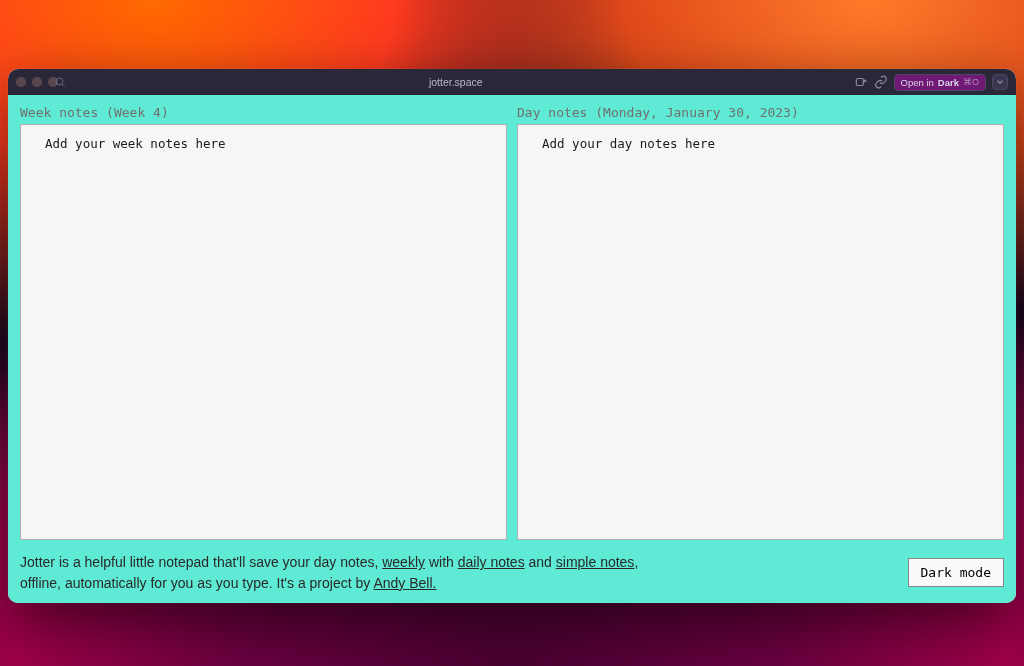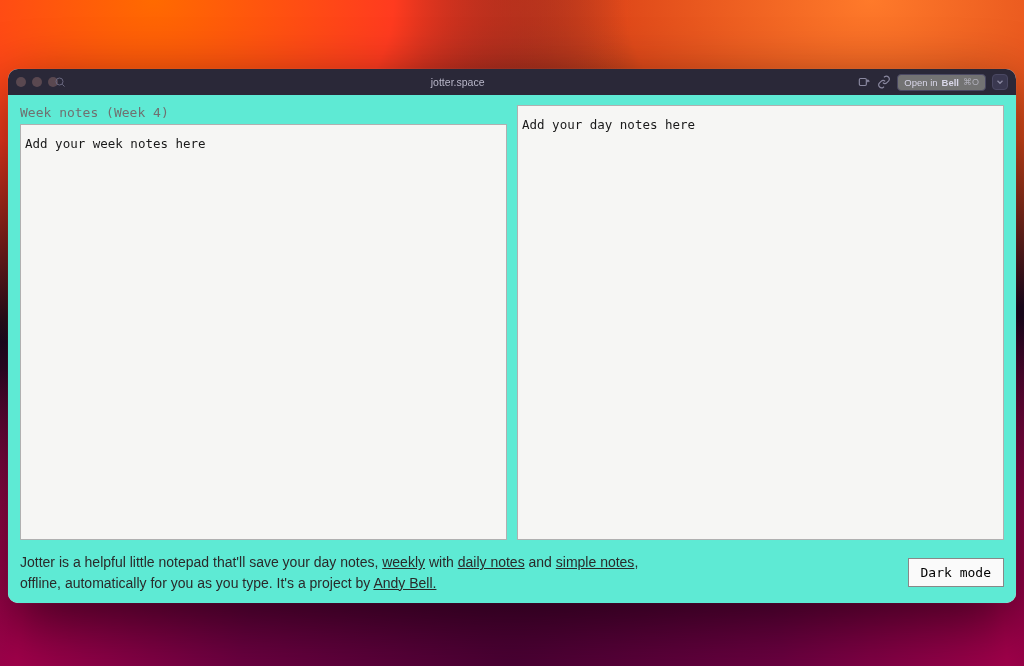--- a/index.html
+++ b/index.html
@@ -72,21 +72,21 @@
     display: flex;
     align-items: center;
     gap: 6px;
   }
   .tb-icon {
     width: 14px; height: 14px;
     color: #8a88a0;
     display: flex; align-items: center; justify-content: center;
   }
   .open-home {
-    background: #737373;
+    background: #701a75;
     border: 1px solid #4a4862;
     border-radius: 4px;
     padding: 2px 6px;
     display: flex;
     align-items: center;
     gap: 4px;
     font-size: 9.5px;
     color: #d8d6e8;
   }
   .open-home .kbd { opacity: 0.6; font-size: 9px; }
@@ -127,21 +127,21 @@
     font-family: "SFMono-Regular", ui-monospace, Menlo, Consolas, monospace;
     font-size: 13px;
     color: #707070;
     font-weight: 400;
   }
   
   .note-box {
     flex: 1;
     border: 1px solid #b0b0b0;
     background: #f6f6f4;
-    padding: 10px 4px;
+    padding: 10px 24px;
     font-family: "SFMono-Regular", ui-monospace, Menlo, Consolas, monospace;
     font-size: 12.5px;
     color: #1a1a1a;
     resize: none;
     outline: none;
     line-height: 1.5;
   }
   .note-box::placeholder { color: #222; opacity: 1; }
   
   .footer {
@@ -203,40 +203,41 @@
           </svg>
       </span>
       <span class="tb-icon">
         <svg viewBox="0 0 24 24" width="14" height="14" fill="none" stroke="currentColor" stroke-width="2">
             <path d="M10 13a5 5 0 0 0 7 0l3-3a5 5 0 0 0-7-7l-1 1"></path>
             <path d="M14 11a5 5 0 0 0-7 0l-3 3a5 5 0 0 0 7 7l1-1"></path>
           </svg>
       </span>
       <div class="open-home">
         <span>Open in </span>
-          <strong>Bell</strong>
+          <strong>Dark</strong>
         <span class="kbd">⌘O</span>
       </div>
       <span class="chev">
         <svg viewBox="0 0 24 24" width="10" height="10" fill="none" stroke="currentColor" stroke-width="3">
             <polyline points="6 9 12 15 18 9"></polyline>
           </svg>
       </span>
     </div>
   </div>
 
   <div class="content">
     <div class="panes">
 
       <div class="pane">
         <div class="pane-heading">Week notes (Week 4)</div>
         <textarea class="note-box" placeholder="Add your week notes here" style="">Add your week notes here</textarea>
       </div>
 
       <div class="pane">
+        <div class="pane-heading">Day notes (Monday, January 30, 2023)</div>
         <textarea class="note-box" placeholder="Add your day notes here" style="">Add your day notes here</textarea>
       </div>
 
     </div>
 
     <div class="footer">
       <div class="footer-text">
         <span>Jotter is a helpful little notepad that'll save your day notes, </span><span class="lnk">weekly</span><span> with </span><span class="lnk">daily notes</span><span> and </span><span class="lnk">simple notes</span><span>, offline, automatically for you as you type. It's a project by </span><span class="lnk">Andy Bell.</span>
       </div>
       <button class="dark-btn">Dark mode</button>

